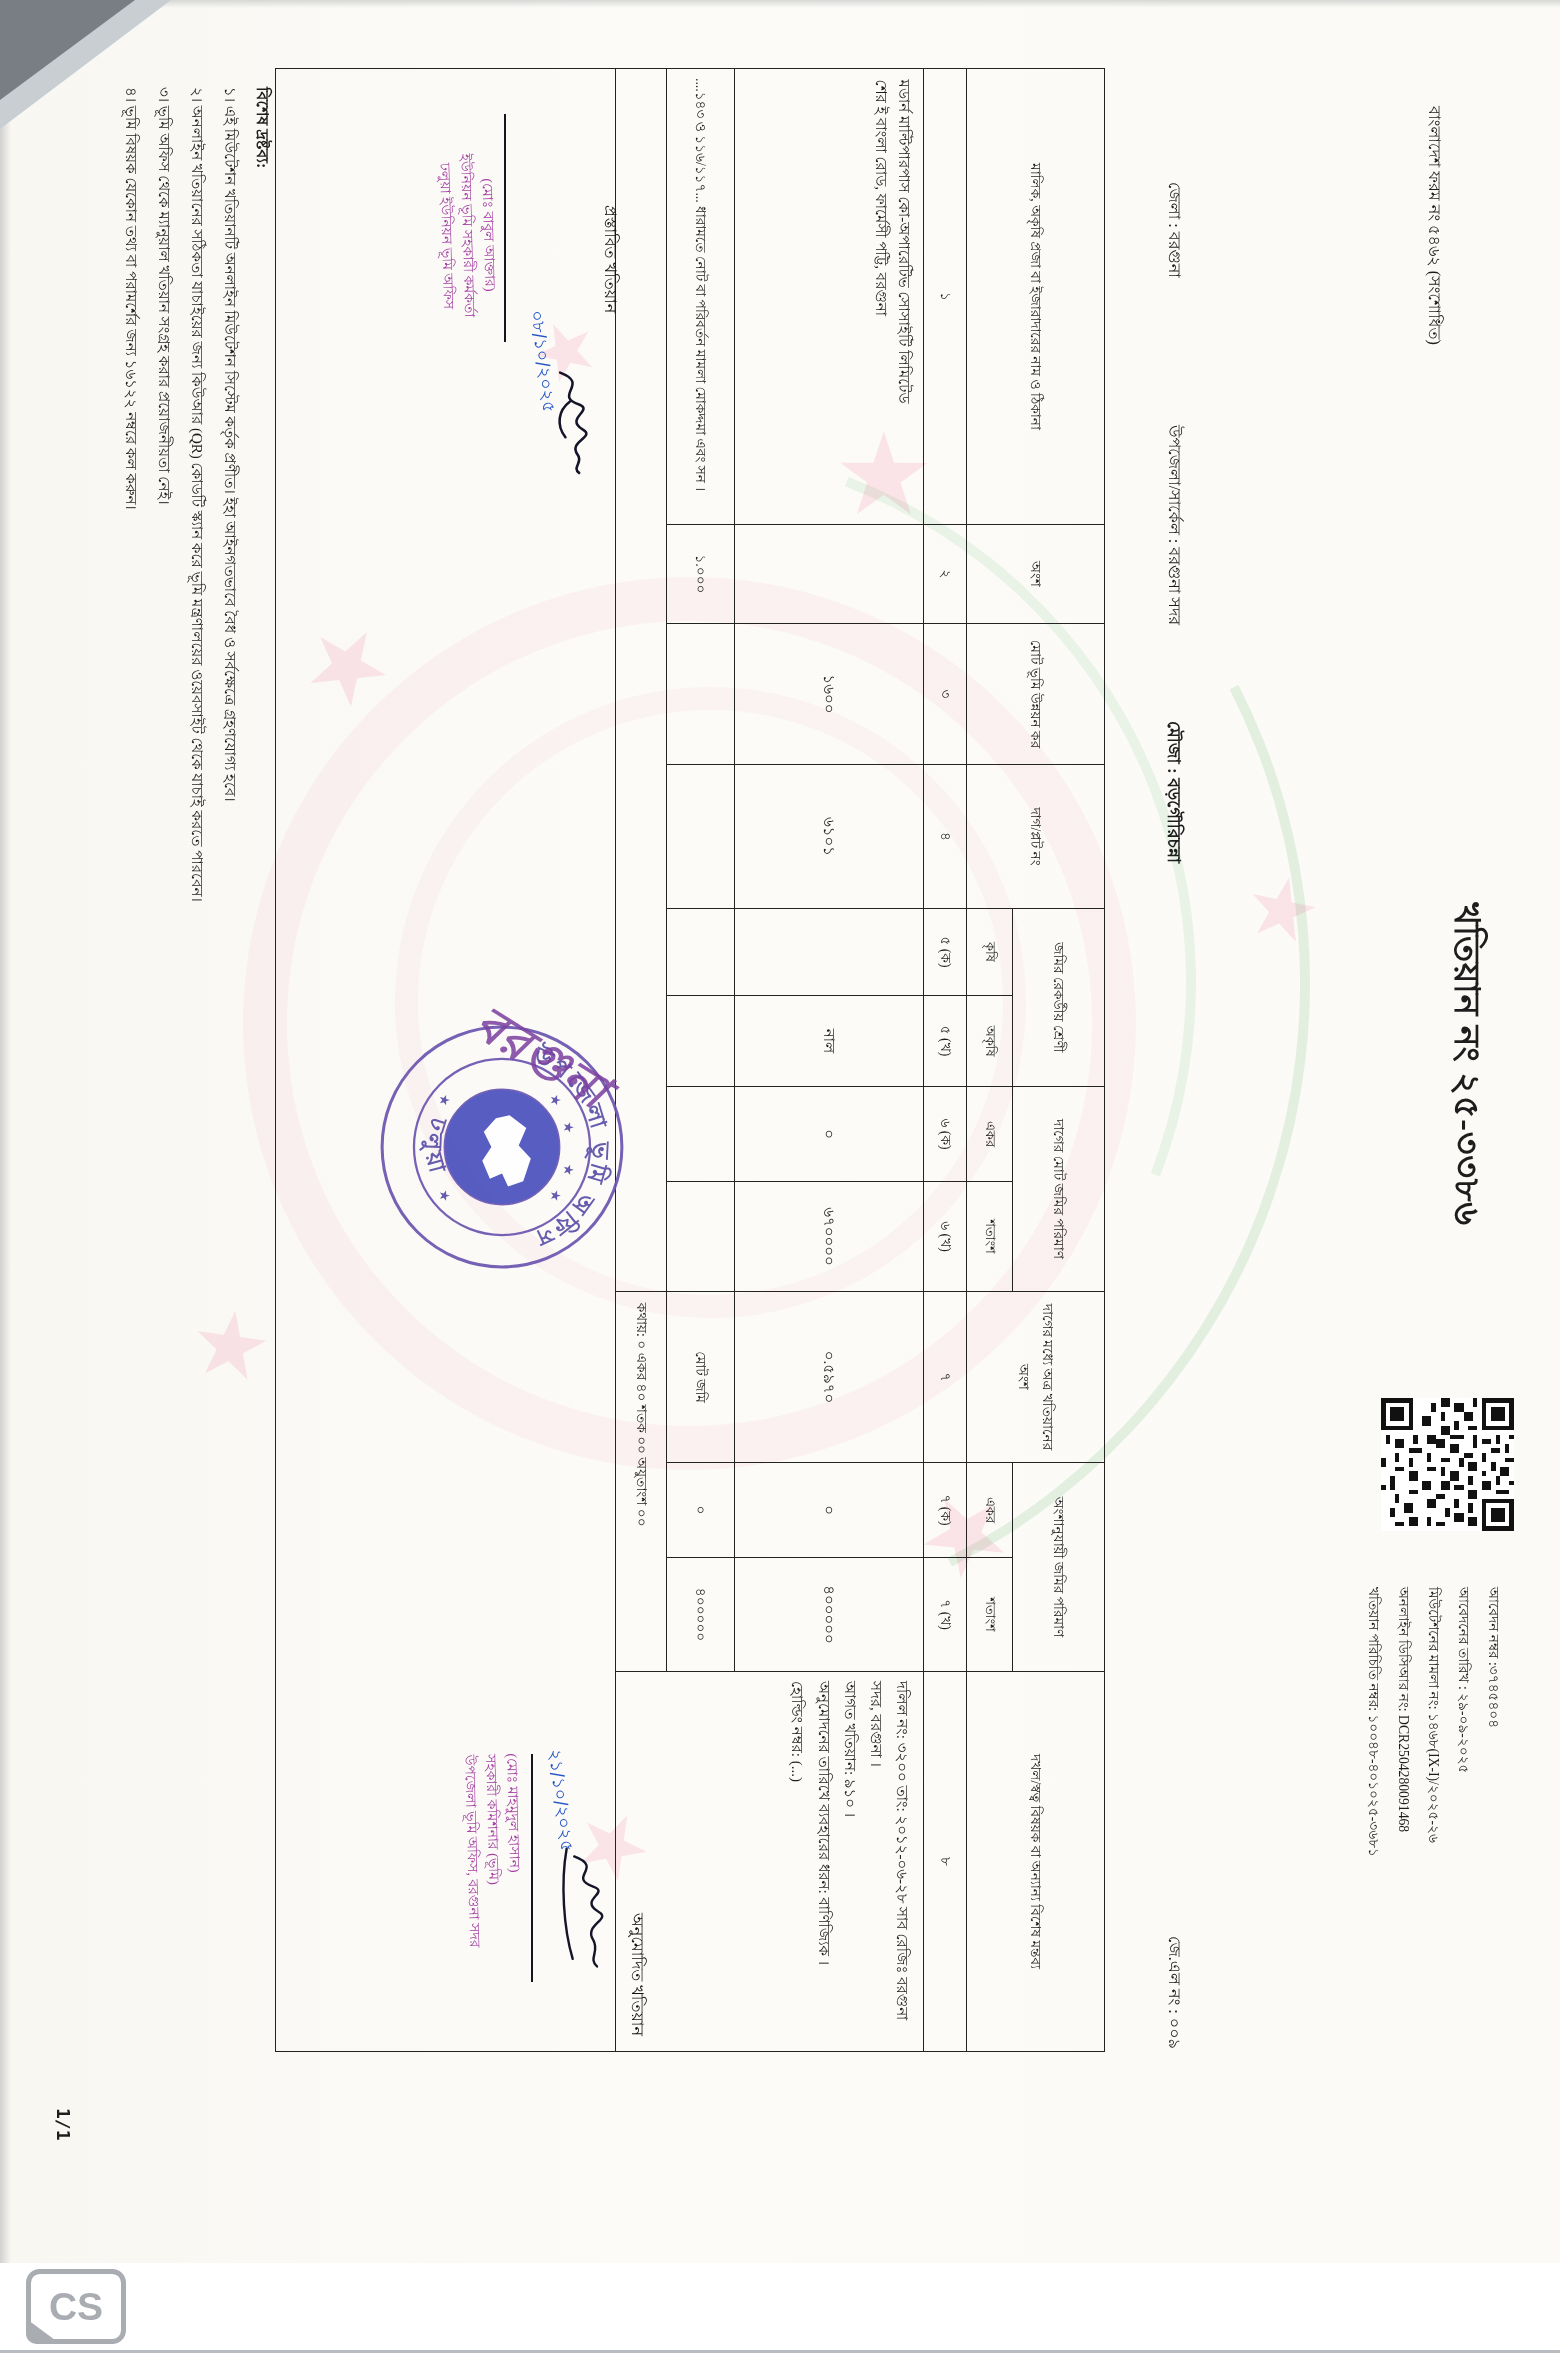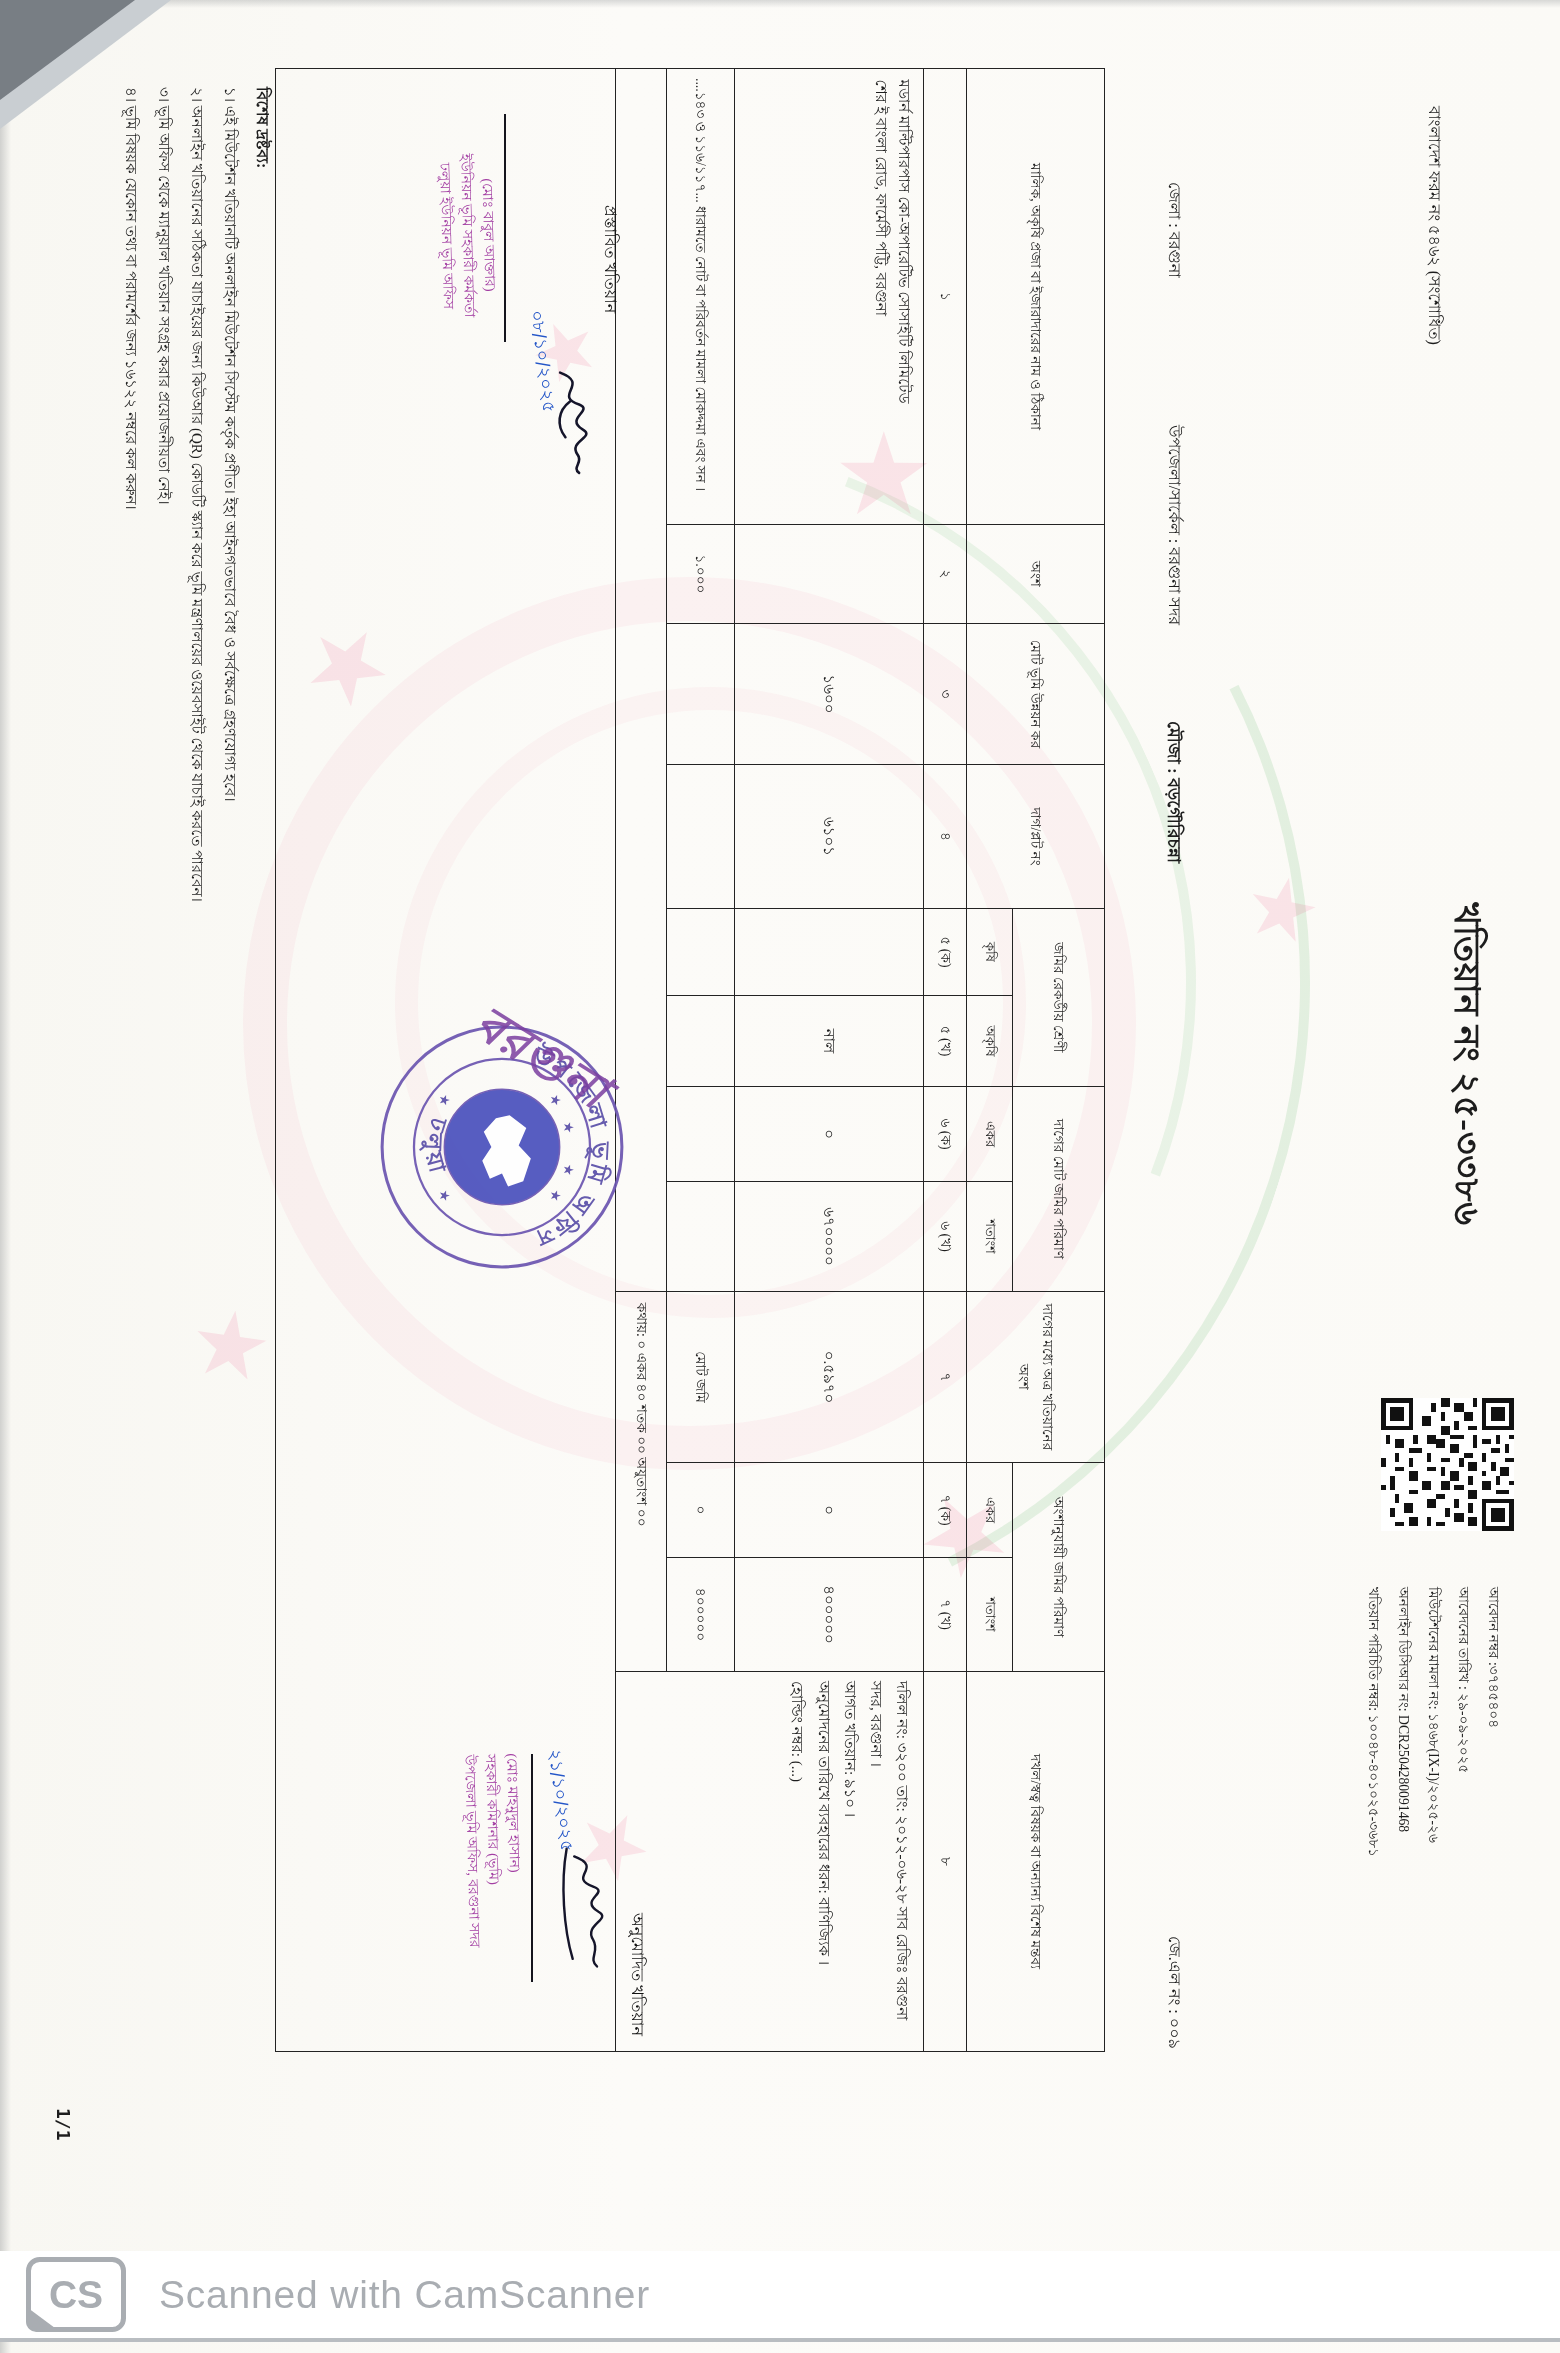--- a/index.html
+++ b/index.html
@@ -87,21 +87,21 @@
   
   .corner-fold{position:absolute;left:0;top:0;width:171px;height:129px;
                background:#c9ced2;clip-path:polygon(0 0,100% 0,0 100%);z-index:6;}
   .corner-fold-dark{position:absolute;left:0;top:0;width:135px;height:100px;
                background:#787e84;clip-path:polygon(0 0,100% 0,0 100%);z-index:7;}
   .edge-shade-left{position:absolute;left:0;top:0;width:10.6px;height:2354px;
                background:linear-gradient(90deg,rgba(90,95,100,.25),rgba(90,95,100,0));z-index:5;}
   .edge-shade-top{position:absolute;left:0;top:0;width:1561px;height:7.6px;
                background:linear-gradient(180deg,rgba(90,95,100,.22),rgba(90,95,100,0));z-index:5;}
 
-  .cs-bar{position:absolute;left:0;bottom:12px;width:1561px;height:87px;background:#ffffff;
+  .cs-bar{position:absolute;left:0;bottom:0;width:1561px;height:87px;background:#ffffff;
           z-index:8;display:flex;align-items:center;border-bottom:4.6px solid #b9bdc1;}
   .cs-logo{width:90px;height:65px;margin-left:26px;border:5.3px solid #a9adb2;border-radius:13.7px;
            display:flex;align-items:center;justify-content:center;position:relative;background:#fff;}
   .cs-logo .cs-txt{font-family:"Liberation Sans",sans-serif;font-weight:bold;font-size:39px;color:#a9adb2;}
   .cs-logo .cs-fold{position:absolute;left:-5.3px;bottom:-5.3px;width:35px;height:26px;background:#a9adb2;
            border-radius:0 0 0 10.6px;clip-path:polygon(0 0,100% 100%,0 100%);}
   .cs-text{margin-left:33px;font-family:"Liberation Sans",sans-serif;font-size:39px;color:#a9adb2;letter-spacing:0.8px;}
 </style>
 </head>
 <body>
@@ -389,16 +389,15 @@
   <div class="corner-fold"></div>
   <div class="corner-fold-dark"></div>
   <div class="edge-shade-left"></div>
   <div class="edge-shade-top"></div>
 
   <div class="cs-bar">
     <div class="cs-logo">
       <span class="cs-txt">CS</span>
       <span class="cs-fold"></span>
     </div>
-    <div class="cs-text">Scanned with CamScanner</div>
   </div>
 </div>
 
 
 </body></html>

